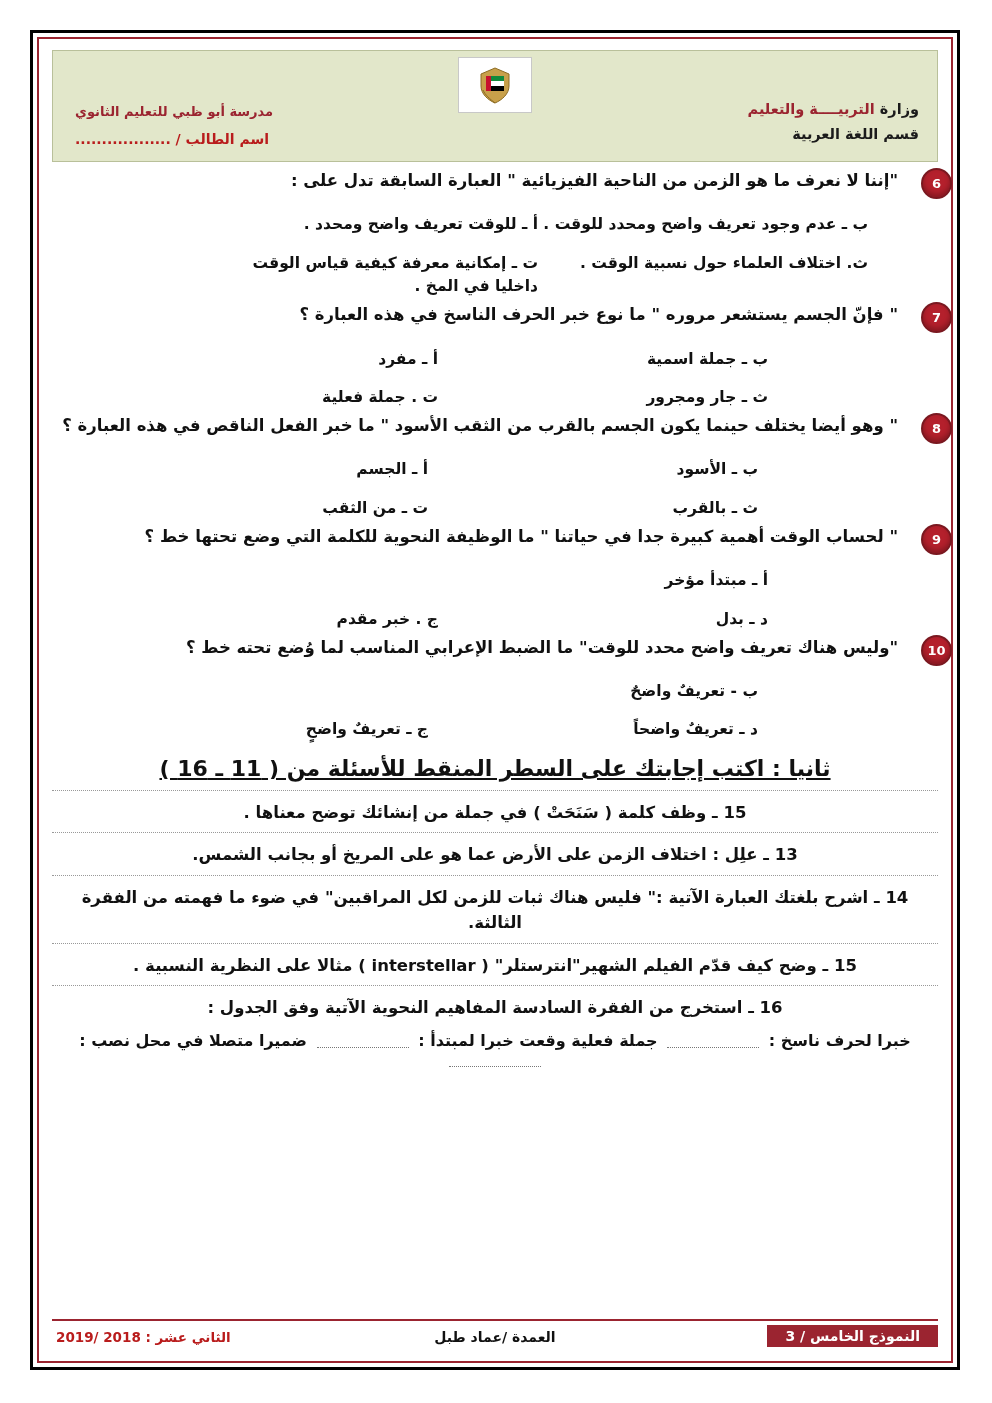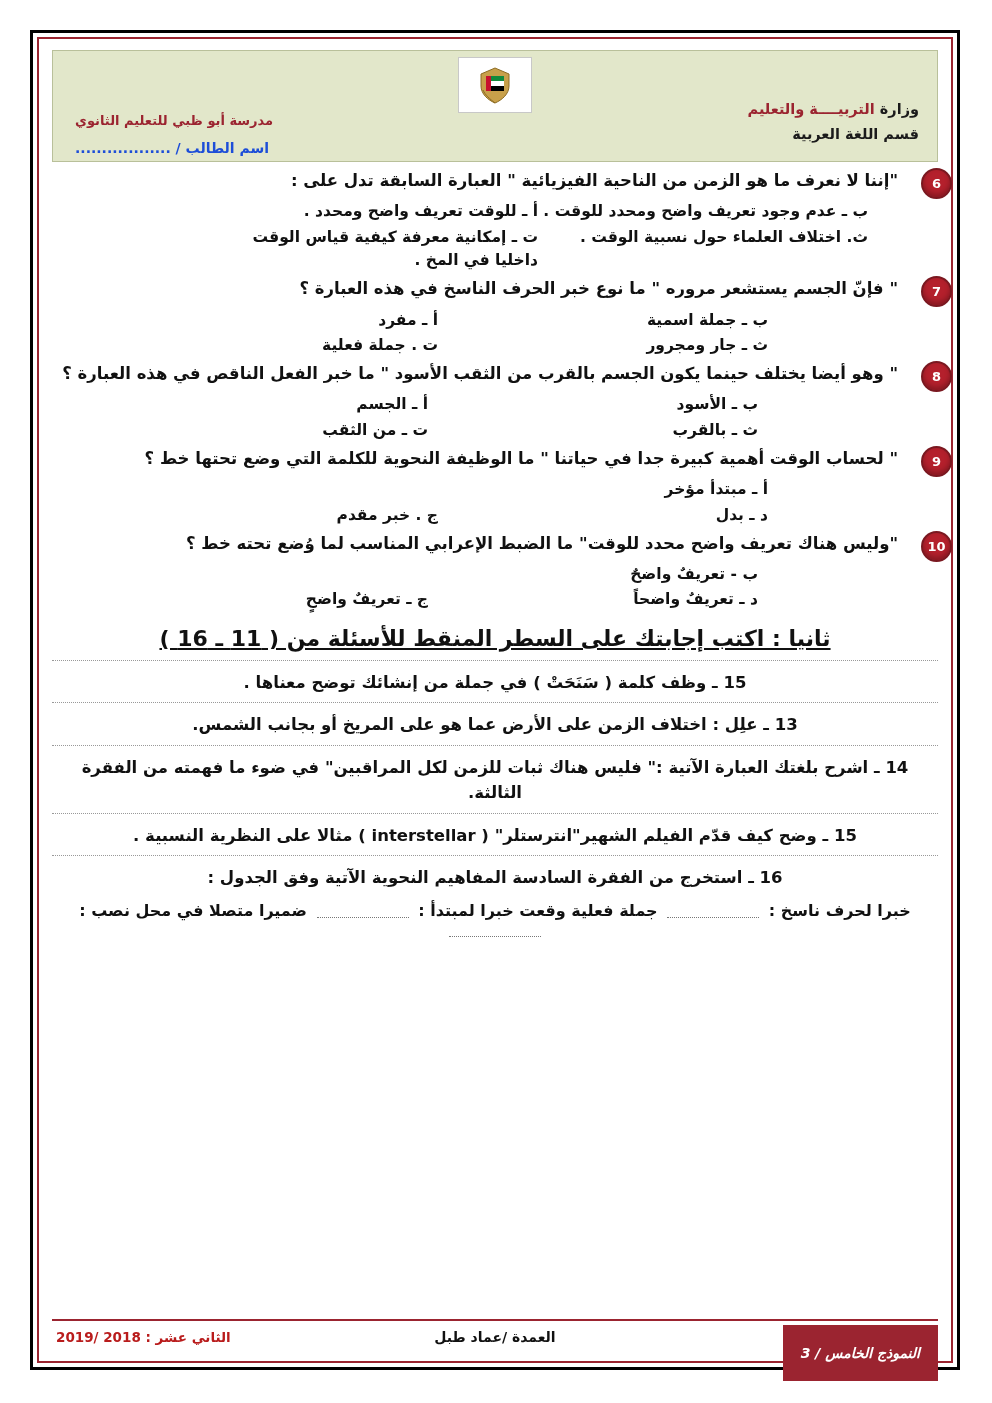--- a/index.html
+++ b/index.html
@@ -66,24 +66,23 @@
   .header-left {
     position: absolute;
     left: 22px;
     top: 48px;
     text-align: left;
     font-size: 13.5px;
     line-height: 2.0;
     color: #9b2430;
     font-weight: bold;
     direction: rtl;
-    margin-top: 9px;
   }
   .school-name { color: #9b2430; font-size: 13px; }
-  .student-name { color: #1d4ed8; font-size: 14px; font-weight: bold; }
+  .student-name { color: #b91c1c; font-size: 14px; font-weight: bold; }
   .emblem {
     position: absolute;
     left: 50%;
     transform: translateX(-50%);
     top: 6px;
     width: 74px;
     height: 56px;
     background: #ffffff;
     border: 1px solid #c8c8c8;
     box-sizing: border-box;
@@ -132,20 +131,21 @@
     display: flex;
     justify-content: flex-start;
     font-size: 15.5px;
     line-height: 1.5;
     margin: 2px 0 2px 0;
     padding-right: 70px;
     color: #111;
   }
   .opt {
     font-weight: bold;
+    margin-top: 13px;
   }
   .opt.first { width: 330px; }
   .opt.second { width: 330px; }
 
   
   .section-title {
     font-size: 22px;
     font-weight: bold;
     text-align: center;
     text-decoration: underline;
@@ -197,22 +197,21 @@
     height: 34px;
   }
   .footer-badge {
     position: absolute;
     right: 0;
     top: 4px;
     background: #9b2430;
     color: #fff;
     font-size: 14px;
     font-weight: bold;
-    padding: 20px 18px;
-    font-style: italic;
+    padding: 3px 18px;
   }
   .footer-center {
     position: absolute;
     left: 50%;
     transform: translateX(-50%);
     top: 8px;
     font-size: 14px;
     font-weight: bold;
     color: #111;
   }

